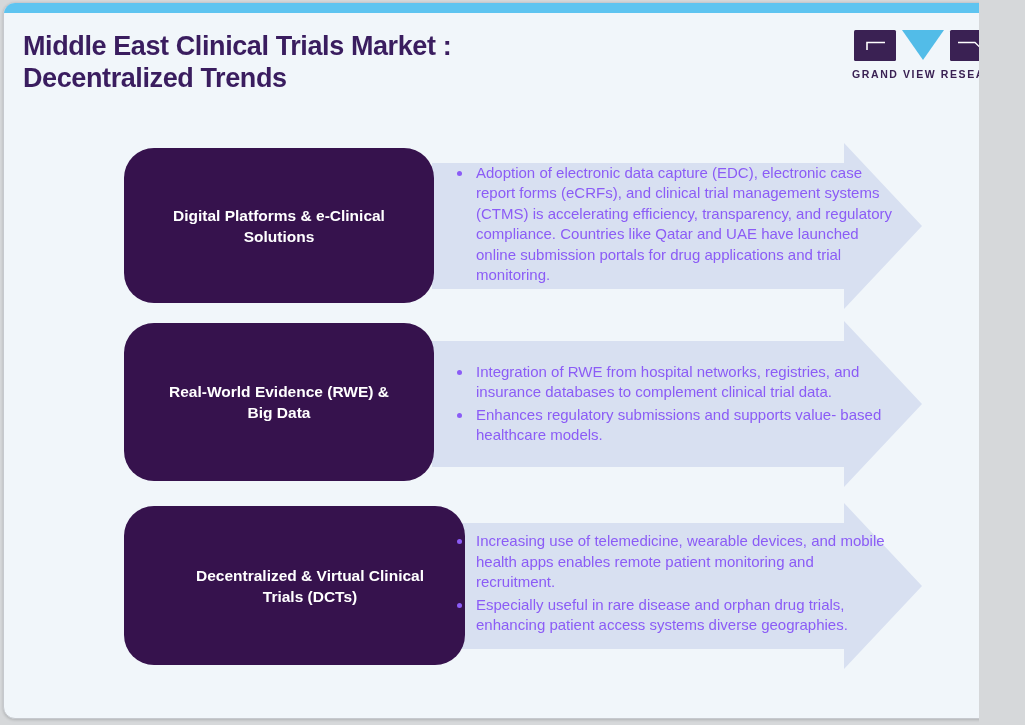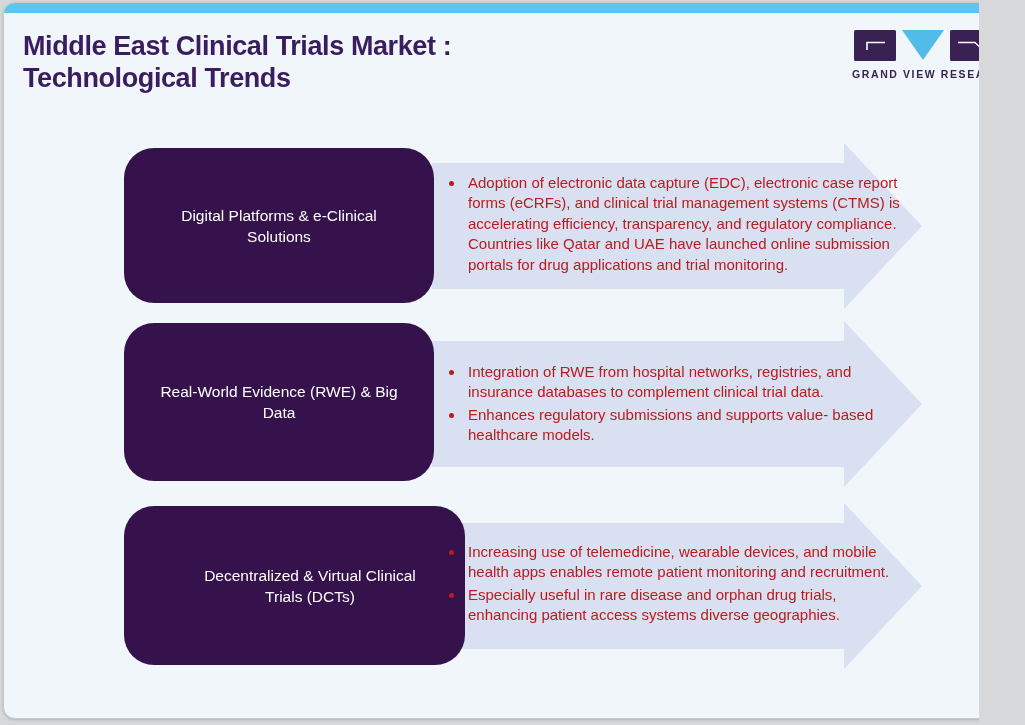--- a/index.html
+++ b/index.html
@@ -10,45 +10,45 @@
   .title{position:absolute;left:19px;top:27px;font-size:27px;line-height:32px;font-weight:700;
          color:#3a1d5f;letter-spacing:-0.4px;}
   
   .logo{position:absolute;right:26px;top:26px;width:144px;text-align:center;}
   .logo svg{display:block;margin:0 auto;}
   .logo .wordmark{margin-top:6px;font-size:10.5px;font-weight:700;letter-spacing:1.6px;color:#3a2153;white-space:nowrap;}
   
   .stage{position:absolute;left:0;top:0;width:100%;height:100%;}
   .row-box{position:absolute;left:120px;width:310px;background:#36124d;border-radius:30px;
            color:#ffffff;display:flex;align-items:center;justify-content:center;z-index:2;}
-  .row-box .label{font-size:15.5px;font-weight:400;text-align:center;line-height:21px;padding:0 36px;}
+  .row-box .label{font-size:15.5px;font-weight:700;text-align:center;line-height:21px;padding:0 36px;}
   .arrow{position:absolute;left:428px;z-index:1;}
   .arrow-text{position:absolute;left:444px;width:452px;z-index:3;display:flex;flex-direction:column;justify-content:center;}
-  .arrow-text ul{margin:0;padding-left:17px;color:#b91c1c;font-size:15px;line-height:20.5px;}
+  .arrow-text ul{margin:8px;padding-left:17px;color:#8b5cf6;font-size:15px;line-height:20.5px;}
   .arrow-text li{margin:0 0 2px 0;padding-left:3px;}
   .box1{top:145px;height:155px;}
   .box2{top:320px;height:158px;justify-content:flex-end;}
   .box3{top:503px;height:159px;padding-left:31px;}
   .arr1{top:140px;}
   .arr2{top:318px;}
   .arr3{top:500px;}
   .txt1{top:160px;height:124px;}
   .txt2{top:340px;height:123px;align-items:flex-end;}
   .txt3{top:520px;height:123px;}
 </style>
 </head>
 <body>
 
 <div class="canvas">
   <div class="card">
     <div class="topbar"></div>
 
     <div class="title">
       <div>Middle East Clinical Trials Market :</div>
-      <div>Technological Trends</div>
+      <div>Decentralized Trends</div>
     </div>
 
     <div class="logo">
       <svg width="140" height="33" viewBox="0 0 140 33">
         <rect x="0" y="1" width="42" height="31" rx="1.5" fill="#3a2153"></rect>
         <path d="M31 13.5 H13 V21" fill="none" stroke="#ffffff" stroke-width="1.6"></path>
         <polygon points="48,1 90,1 69,31" fill="#52bce8"></polygon>
         <rect x="96" y="1" width="42" height="31" rx="1.5" fill="#3a2153"></rect>
         <path d="M104 13.5 H121 L137 29" fill="none" stroke="#ffffff" stroke-width="1.4"></path>
       </svg>

